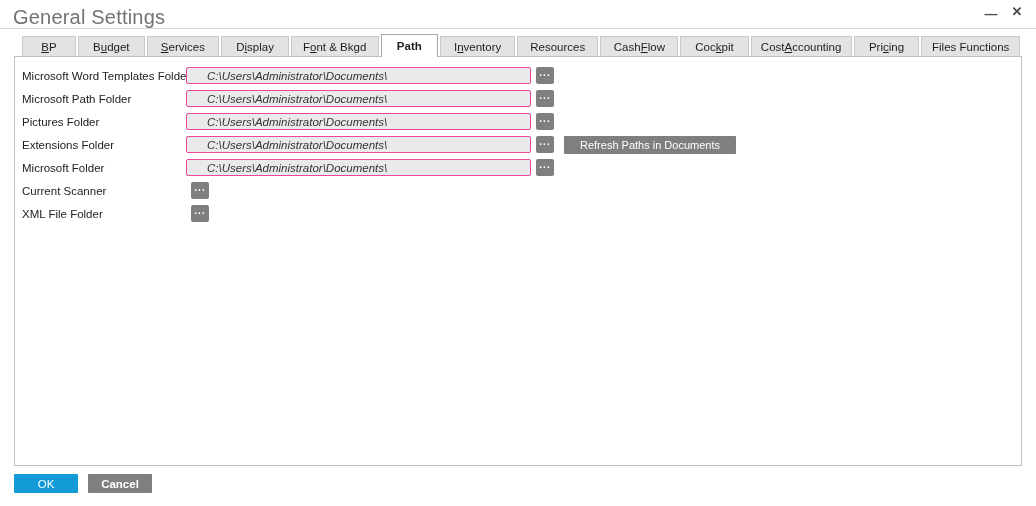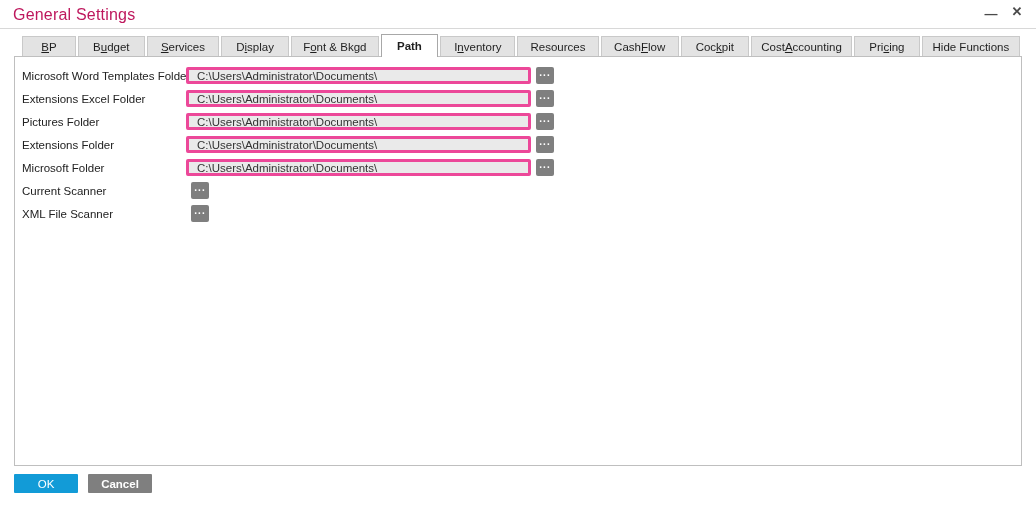--- a/index.html
+++ b/index.html
@@ -8,21 +8,21 @@
     font-family: "Liberation Sans", sans-serif;
     width: 1036px; height: 506px;
     position: relative;
     overflow: hidden;
     color: #222;
   }
   
   .titlebar { position: absolute; top: 0; left: 0; width: 1036px; height: 28px; }
   .title {
     position: absolute; left: 13px; top: 6px;
-    font-size: 16px; color: #be185d; letter-spacing: .2px;
+    font-size: 20px; color: #737373; letter-spacing: .2px;
   }
   .win-controls { position: absolute; right: 12px; top: 4px; display: flex; gap: 12px; align-items: center; }
   .win-controls span {
     color: #4a4a4a; font-size: 13px; font-weight: bold; cursor: default;
     line-height: 16px; display: inline-block; text-align: center; width: 14px;
   }
   .win-controls .min { transform: translateY(2px); }
   .separator { position: absolute; top: 28px; left: 0; width: 1036px; height: 1px; background: #d8d8d8; }
 
   
@@ -54,24 +54,24 @@
     background: #ffffff; border: 1px solid #bfbfbf;
     padding: 10px 0 0 7px; z-index: 1;
   }
 
   
   .row { display: flex; align-items: center; height: 17px; margin-bottom: 6px; }
   .flabel { width: 164px; font-size: 11.5px; color: #222; white-space: nowrap; }
   .field {
     width: 345px; height: 17px;
     background: #eaeaea;
-    border: 3px solid #ec4899; border-radius: 2px;
+    border: 1px solid #ec4899; border-radius: 2px;
     font-family: "Liberation Sans", sans-serif;
     font-size: 11.5px; color: #333;
-    padding: 0 8px; outline: none;
+    padding: 0 20px; outline: none; font-style: italic;
   }
   .browse {
     width: 18px; height: 17px; margin-left: 5px;
     background: #7f7f7f; border: none; border-radius: 2px;
     color: #ffffff; font-size: 10px; font-weight: bold; letter-spacing: 1px;
     line-height: 8px; padding-bottom: 6px;
     cursor: default;
   }
   .action {
     height: 18px; margin-left: 10px; padding: 0 16px;
@@ -110,54 +110,55 @@
       <div class="tab"><u>S</u>ervices</div>
       <div class="tab">D<u>i</u>splay</div>
       <div class="tab">F<u>o</u>nt &amp; Bkgd</div>
       <div class="tab active">Path</div>
       <div class="tab">I<u>n</u>ventory</div>
       <div class="tab">Resources</div>
       <div class="tab">Cash <u>F</u>low</div>
       <div class="tab">Coc<u>k</u>pit</div>
       <div class="tab">Cost <u>A</u>ccounting</div>
       <div class="tab">Pri<u>c</u>ing</div>
-      <div class="tab">Hide Functions</div>
+      <div class="tab">Files Functions</div>
     </div>
   <div class="content" id="content">
       <div class="row">
         <div class="flabel">Microsoft Word Templates Folder</div>
         <input class="field" type="text" readonly="" value="C:\Users\Administrator\Documents\" style="">
         <button class="browse">...</button>
       </div>
       <div class="row">
-        <div class="flabel">Extensions Excel Folder</div>
+        <div class="flabel">Microsoft Path Folder</div>
         <input class="field" type="text" readonly="" value="C:\Users\Administrator\Documents\" style="">
         <button class="browse">...</button>
       </div>
       <div class="row">
         <div class="flabel">Pictures Folder</div>
         <input class="field" type="text" readonly="" value="C:\Users\Administrator\Documents\" style="">
         <button class="browse">...</button>
       </div>
       <div class="row">
         <div class="flabel">Extensions Folder</div>
         <input class="field" type="text" readonly="" value="C:\Users\Administrator\Documents\" style="">
         <button class="browse">...</button>
+        <button class="action">Refresh Paths in Documents</button>
       </div>
       <div class="row">
         <div class="flabel">Microsoft Folder</div>
         <input class="field" type="text" readonly="" value="C:\Users\Administrator\Documents\" style="">
         <button class="browse">...</button>
       </div>
       <div class="row">
         <div class="flabel">Current Scanner</div>
         <button class="browse">...</button>
       </div>
       <div class="row">
-        <div class="flabel">XML File Scanner</div>
+        <div class="flabel">XML File Folder</div>
         <button class="browse">...</button>
       </div>
     </div>
 </div>
 
 <div class="footer">
   <button class="btn ok">OK</button>
   <button class="btn cancel">Cancel</button>
 </div>
 

